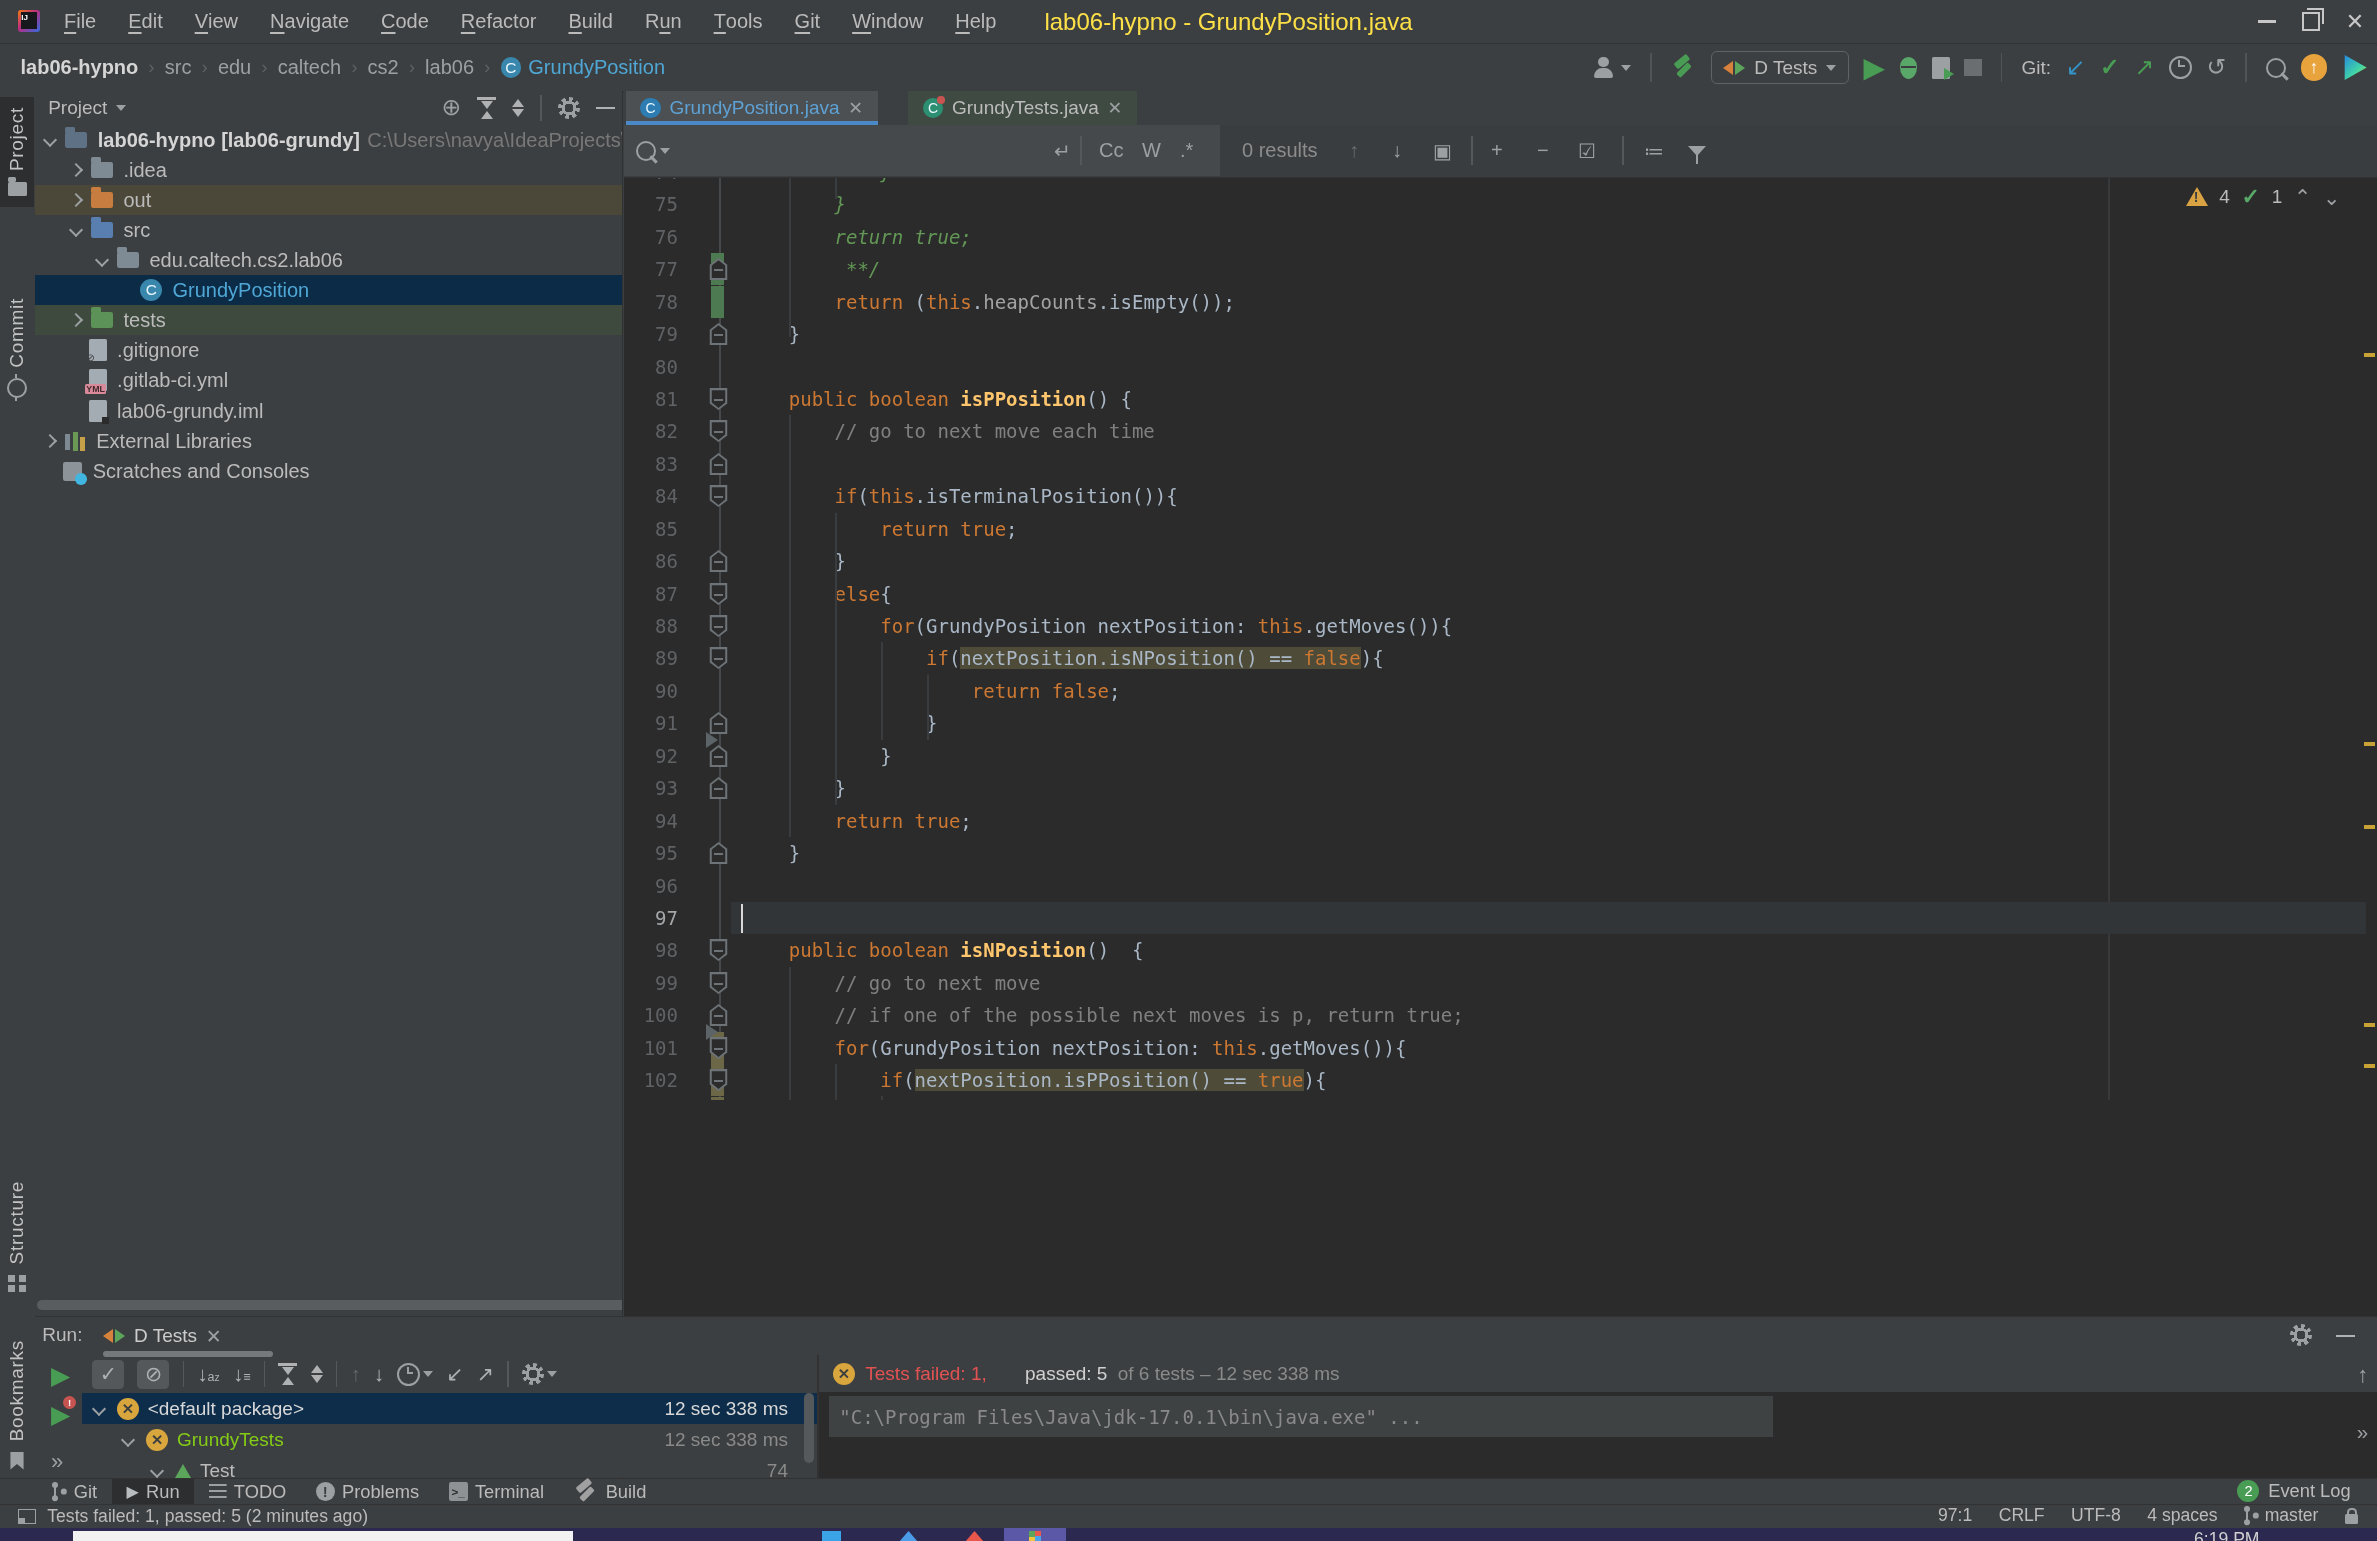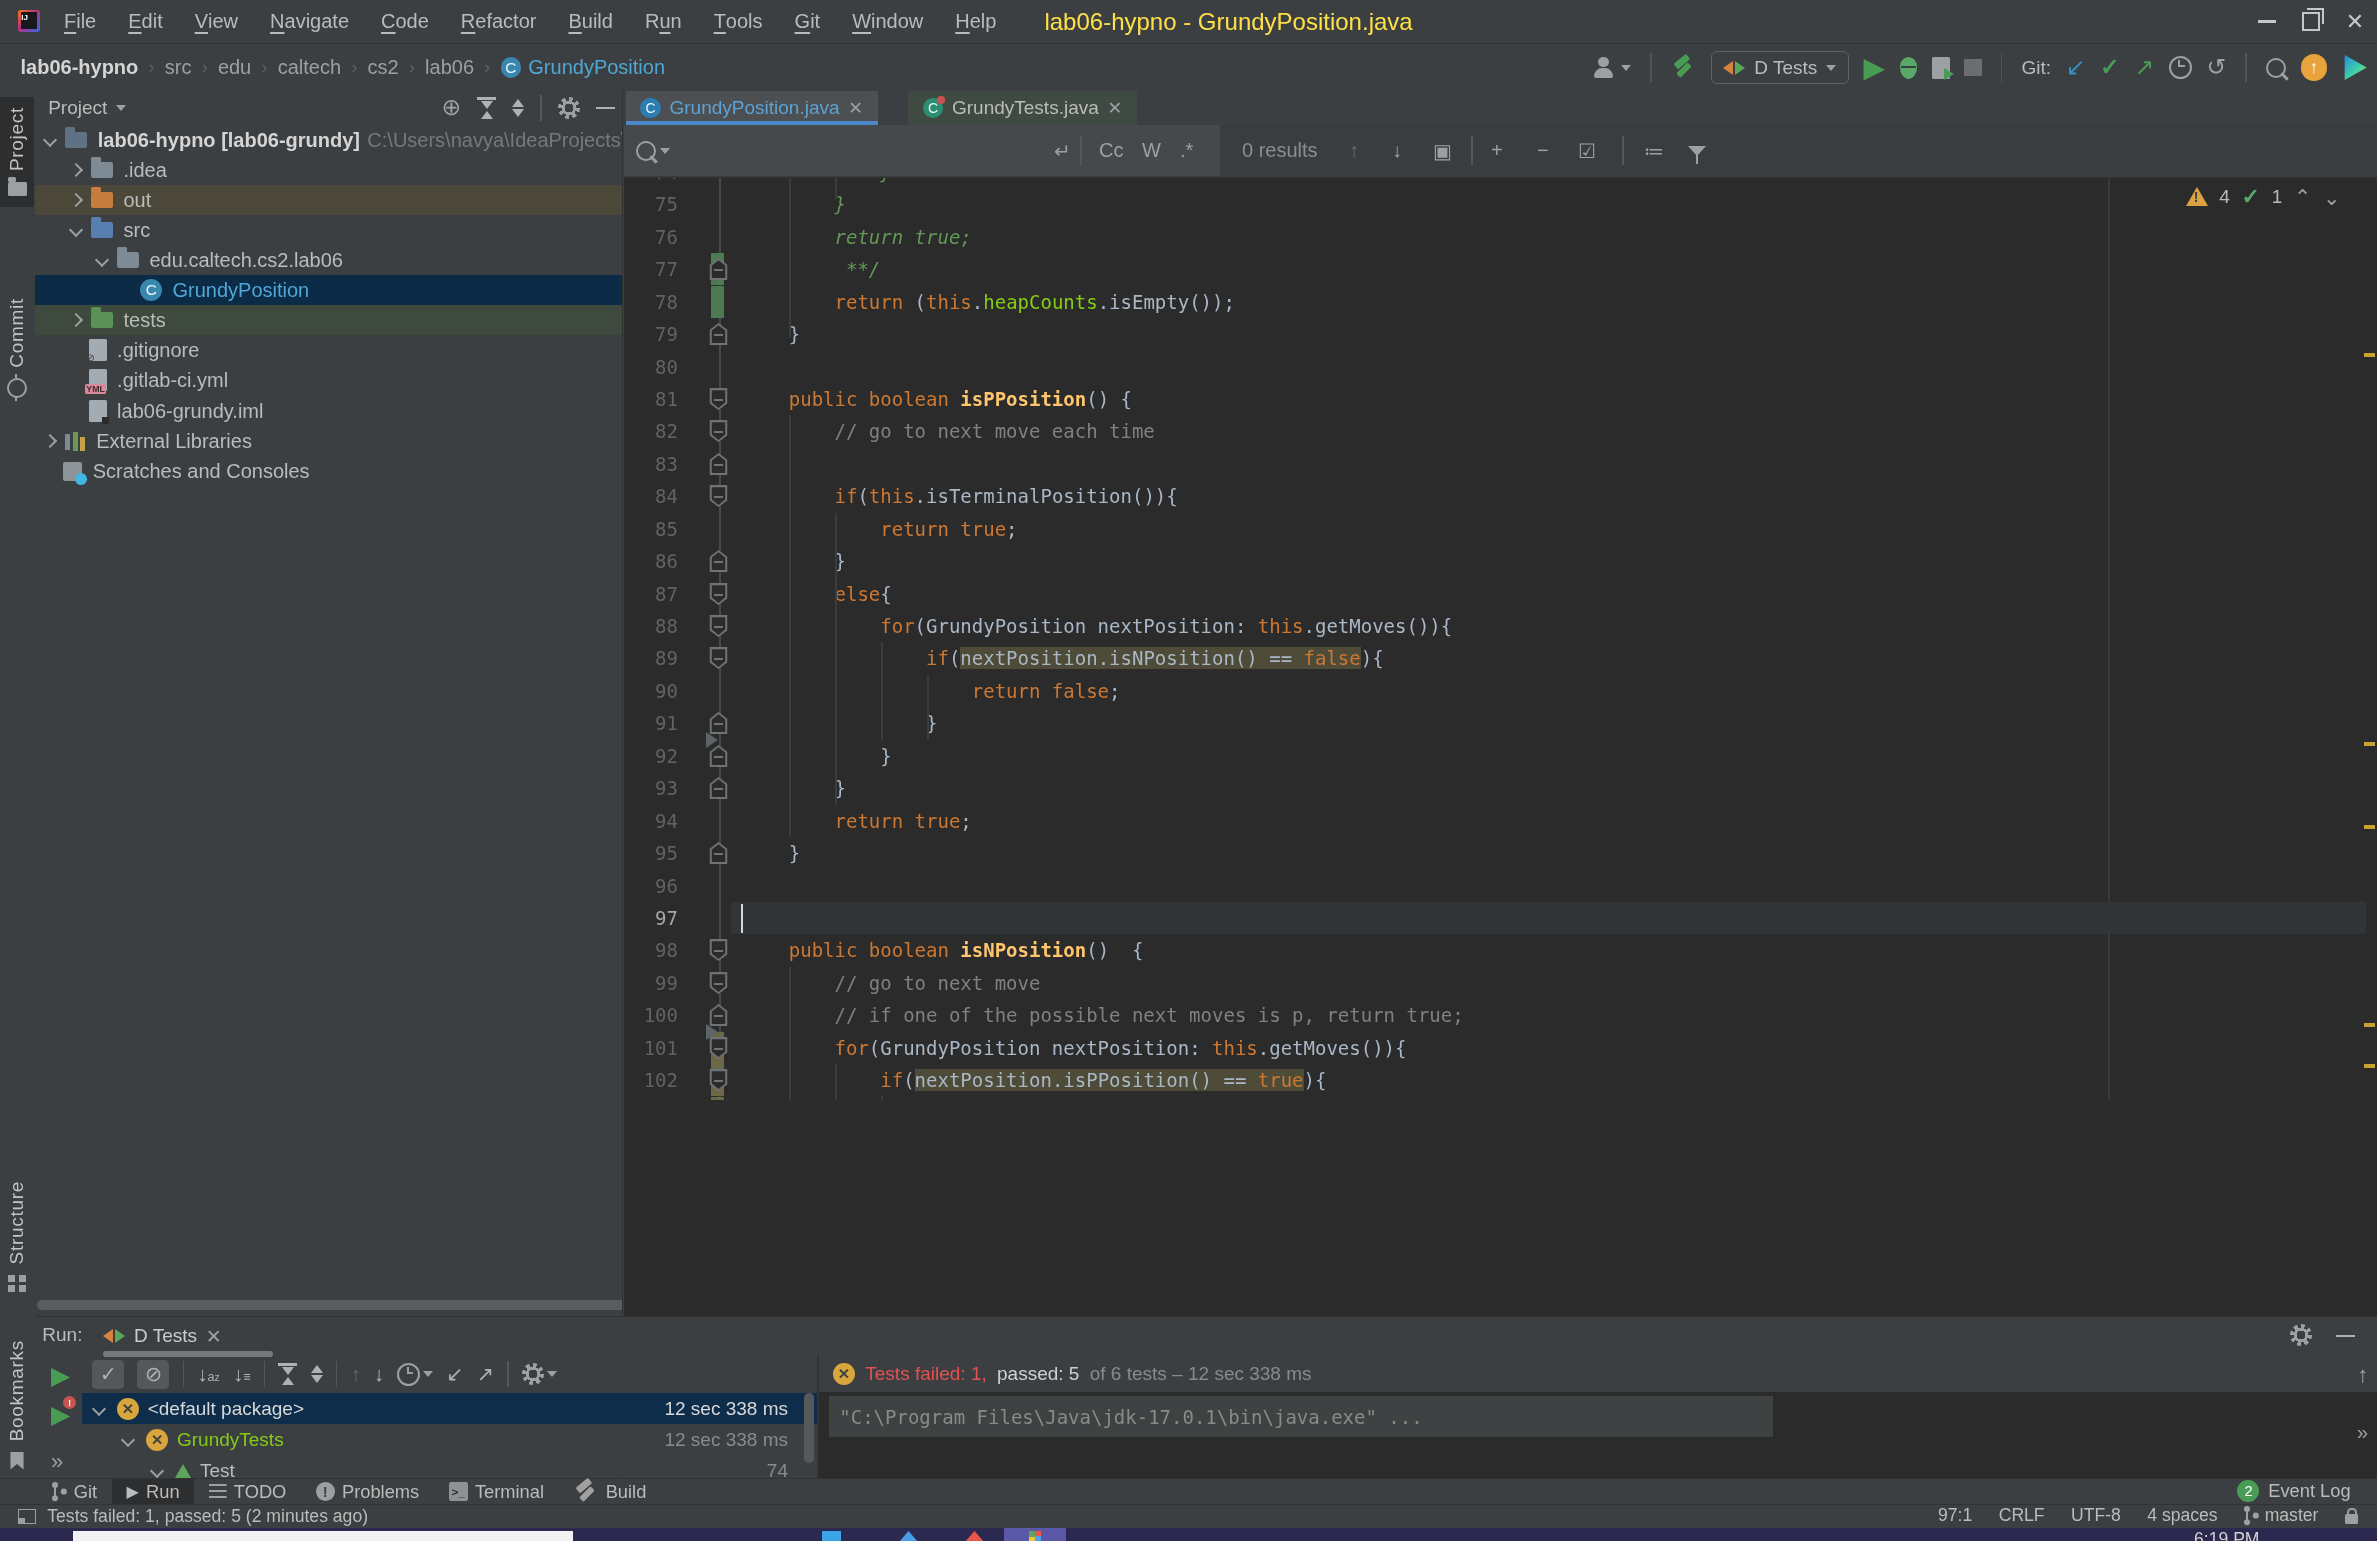--- a/index.html
+++ b/index.html
@@ -119,21 +119,21 @@
   .guide{position:absolute;width:1.5px;background:#3a3d3f;}
   #margin-line{position:absolute;left:1484px;top:0;width:1.5px;height:100%;background:#37393b;}
   #fold-line{position:absolute;left:95px;width:1.5px;background:#46494b;}
   #cur-line{position:absolute;left:107px;right:11.7px;height:32px;background:#323538;}
   .crow{position:absolute;left:0;width:100%;height:32px;display:flex;align-items:center;}
   .lnum{position:absolute;left:0;width:54px;text-align:right;color:#606366;font-size:19px;font-family:"DejaVu Sans Mono",monospace;}
   .lnum.cur{color:#a4a7a9;}
   .ctext{position:absolute;left:119px;white-space:pre;font-size:19px;font-family:"DejaVu Sans Mono",monospace;color:#a9b7c6;}
   .ctext .k{color:#cc7832;}
   .ctext .m{color:#ffc66d;font-weight:bold;}
-  .ctext .f{color:#84cc16;}
+  .ctext .f{color:#a3a3a3;}
   .ctext .c{color:#629755;font-style:italic;}
   .ctext .g{color:#808080;}
   .ctext .h{background:#4e4b38;}
   .ctext .sq{text-decoration:underline wavy #59a869;text-underline-offset:5.1px;text-decoration-thickness:1.5px;}
   .chbar{position:absolute;left:87px;top:0;width:12.5px;height:32px;}
   .chbar.green{background:#4d7a50;}
   .chbar.olive{background:#6c6847;}
   .fold{position:absolute;left:85px;top:5.1px;width:19px;height:22px;}
   .fold .shape{position:absolute;inset:0;background:#6d7377;}
   .fold .inner{position:absolute;inset:2.2px;background:#2b2b2b;}
@@ -814,21 +814,21 @@
           <span style="color: rgb(187, 187, 187);">Test</span>
           <span class="run-time">74</span>
         </div>
       </div>
     <div id="run-treescroll"></div>
     <div id="run-divider"></div>
     <div id="console-bg"></div>
     <div id="run-status">
       <span class="fail-ico">✕</span>
       <span style="color:#e35252;">Tests failed: 1,</span>
-      <span style="color:#d0d0d0;"> passed: 5</span>
+      <span style="color:#d0d0d0;margin-left:28px;"> passed: 5</span>
       <span style="color:#8a8a8a;"> of 6 tests – 12 sec 338 ms</span>
     </div>
     <div id="console-box">
       <span class="mono" style="font-size:19px;color:#8a8a8a;">"C:\Program Files\Java\jdk-17.0.1\bin\java.exe" ...</span>
     </div>
     <span style="position:absolute;right:8.8px;top:45px;color:#9da0a3;font-size:22px;">↑</span>
     <span style="position:absolute;right:8.8px;top:103px;color:#9da0a3;font-size:20.5px;">»</span>
   </div>
 
   <div id="toolwin-bar">

